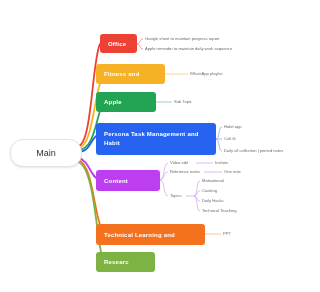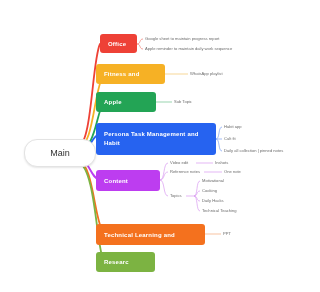--- a/index.html
+++ b/index.html
@@ -10,21 +10,21 @@
     overflow:hidden;position:relative;
   }
   #canvas{position:absolute;inset:0;width:320px;height:292px;}
   svg.wires{position:absolute;left:0;top:0;width:320px;height:292px;pointer-events:none;}
 
   .node{position:absolute;box-sizing:border-box;display:flex;align-items:center;
         border-radius:3px;color:#fff;font-weight:bold;letter-spacing:.2px;}
   .node span{display:block;}
 
   #root{
-    position:absolute;left:24px;top:139px;width:70px;height:26px;
+    position:absolute;left:10px;top:139px;width:70px;height:26px;
     background:#fff;border:1px solid #e3e3e3;border-radius:13px;
     display:flex;align-items:center;justify-content:center;
     color:#333;font-size:9px;font-weight:normal;
     box-shadow:0 1px 2px rgba(0,0,0,.10);
   }
 
   .leaf{position:absolute;color:#6b6b6b;font-size:4.1px;white-space:nowrap;line-height:1;}
 </style>
 </head>
 <body>

